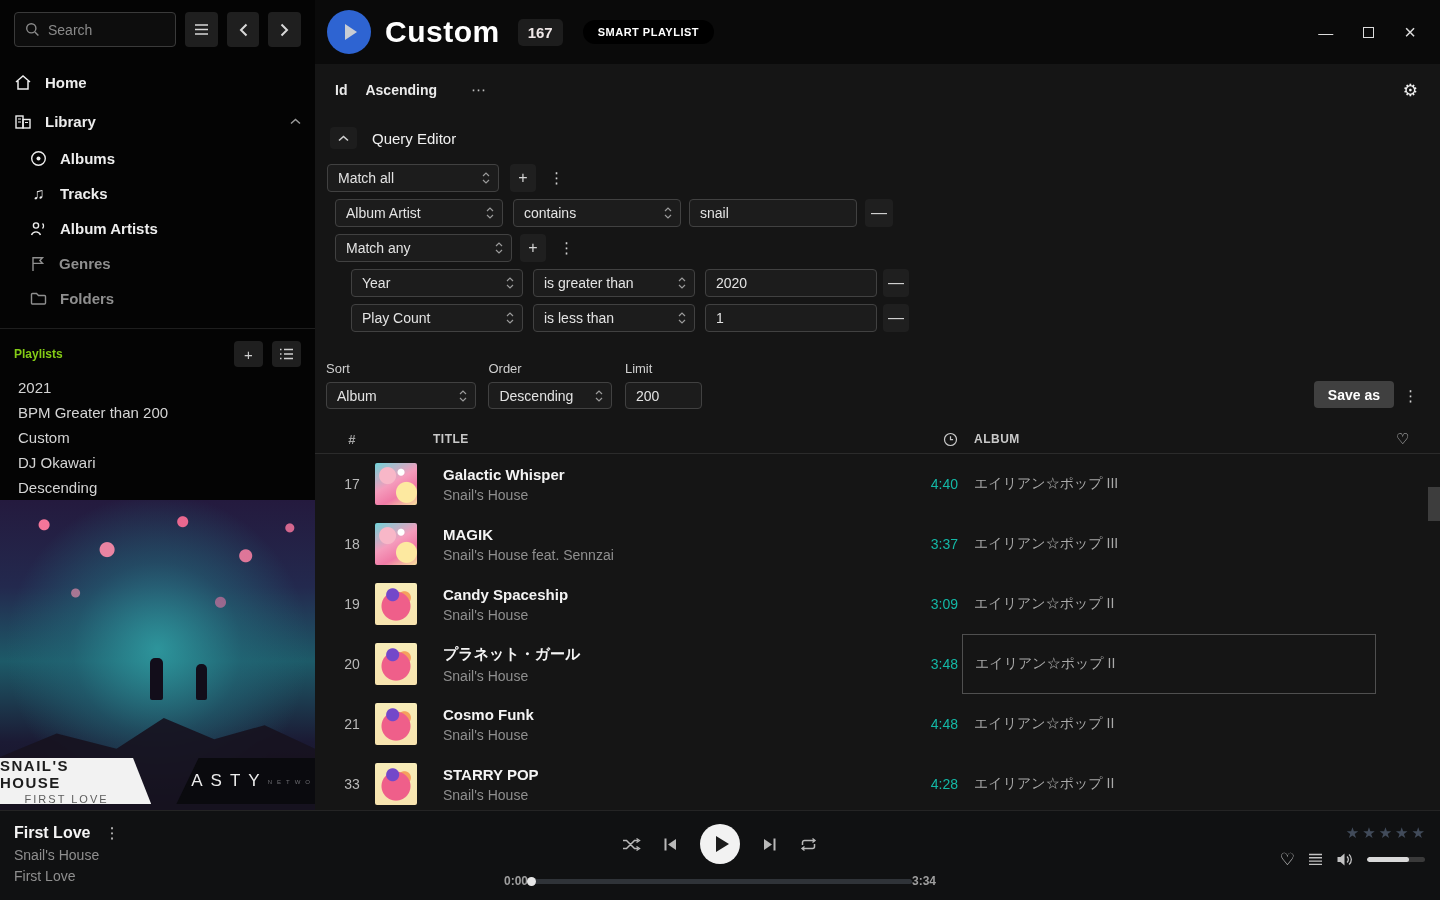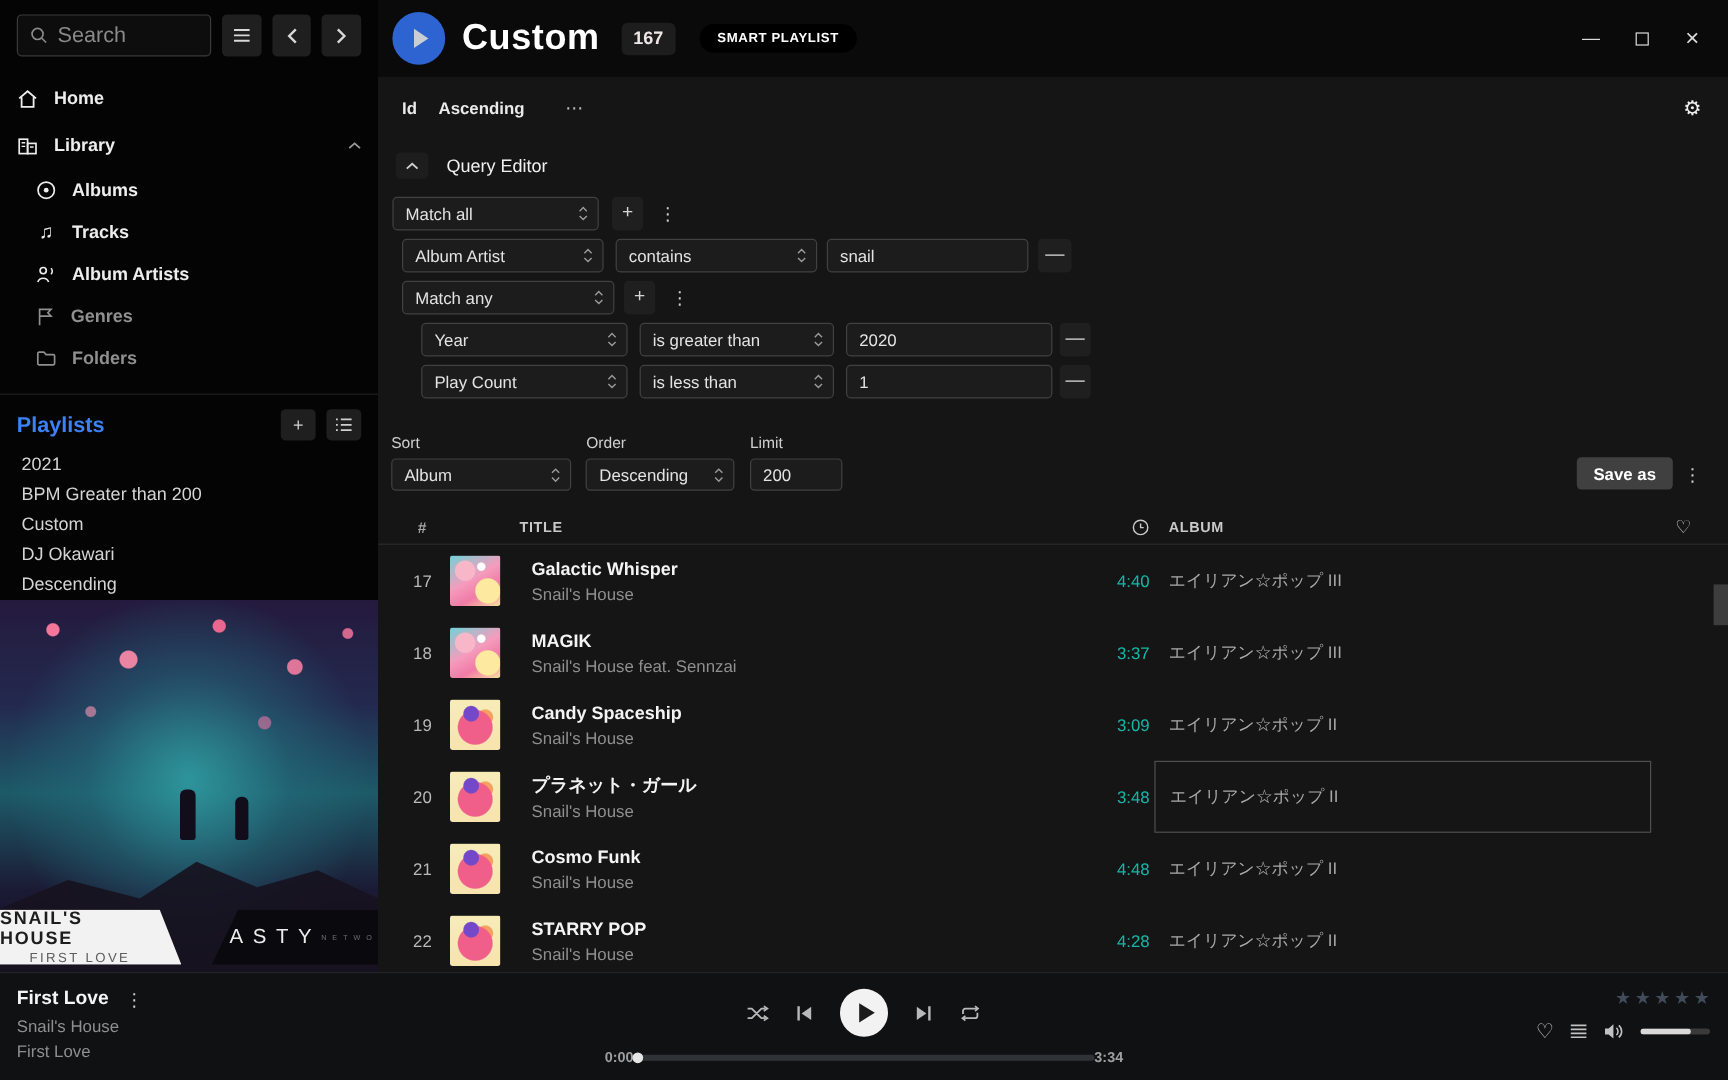--- a/index.html
+++ b/index.html
@@ -6,33 +6,33 @@
   html,body { width:1440px; height:900px; overflow:hidden; background:#000;
     font-family:"Liberation Sans", sans-serif; color:#e6e6e6; }
   .app { position:relative; width:1440px; height:900px; background:#151515; }
 
   
   .sidebar { position:absolute; left:0; top:0; width:315px; height:810px;
     background:#040404; display:flex; flex-direction:column; z-index:2; }
   .side-top { display:flex; gap:9px; padding:12px 14px 12px; }
   .search-box { flex:0 0 162px; height:35px; background:#0d0d0d; border:1px solid #3a3a3a;
     border-radius:4px; display:flex; align-items:center; padding:0 10px; gap:8px; }
-  .search-box .ph { color:#8a8a8a; font-size:18px; }
+  .search-box .ph { color:#8a8a8a; font-size:14px; }
   .sq-btn { width:33px; height:35px; background:#1f1f1f; border-radius:4px;
     display:flex; align-items:center; justify-content:center; color:#d8d8d8; }
   .nav { padding:4px 14px 0; }
   .nav-item { display:flex; align-items:center; gap:13px; height:39px;
     font-size:15px; font-weight:bold; color:#ededed; }
   .nav-item .spacer { flex:1; }
   .subnav { padding:0 14px 0 30px; }
   .subnav .nav-item { height:35px; }
   .nav-item.muted { color:#8f8f8f; }
   .side-divider { border-top:1px solid #1e1e1e; margin:12px 0 0; }
   .pl-head { display:flex; align-items:center; padding:12px 14px 6px; }
-  .pl-title { font-size:18px; font-weight:bold; color:#3b82f6; flex:1; }
+  .pl-title { font-size:12px; font-weight:bold; color:#84cc16; flex:1; }
   .pl-btn { width:29px; height:26px; background:#1f1f1f; border-radius:4px; margin-left:9px;
     display:flex; align-items:center; justify-content:center; color:#cfcfcf; font-size:15px; }
   .pl-list { padding:2px 14px 0 18px; }
   .pl-item { height:25px; display:flex; align-items:center; font-size:15px; color:#d4d4d4; }
 
   
   .cover { margin-top:auto; position:relative; width:315px; height:315px; overflow:hidden;
     background:
       radial-gradient(circle at 14% 8%,  rgba(255,122,158,.95) 0 5px, rgba(255,122,158,0) 6px),
       radial-gradient(circle at 34% 16%, rgba(255,140,170,.9) 0 7px, rgba(255,140,170,0) 8px),
@@ -546,21 +546,21 @@
       <div class="c-title">
         <div class="t-title">Cosmo Funk</div>
         <div class="t-artist">Snail's House</div>
       </div>
       <div class="c-dur">4:48</div>
       <div class="c-album">エイリアン☆ポップ II</div>
       <div></div>
     </div>
 
     <div class="trow">
-      <div class="c-num">22</div>
+      <div class="c-num">33</div>
       <div>
             <div class="c-thumb art-alien2"></div>
           </div>
       <div class="c-title">
         <div class="t-title">STARRY POP</div>
         <div class="t-artist">Snail's House</div>
       </div>
       <div class="c-dur">4:28</div>
       <div class="c-album">エイリアン☆ポップ II</div>
       <div></div>

